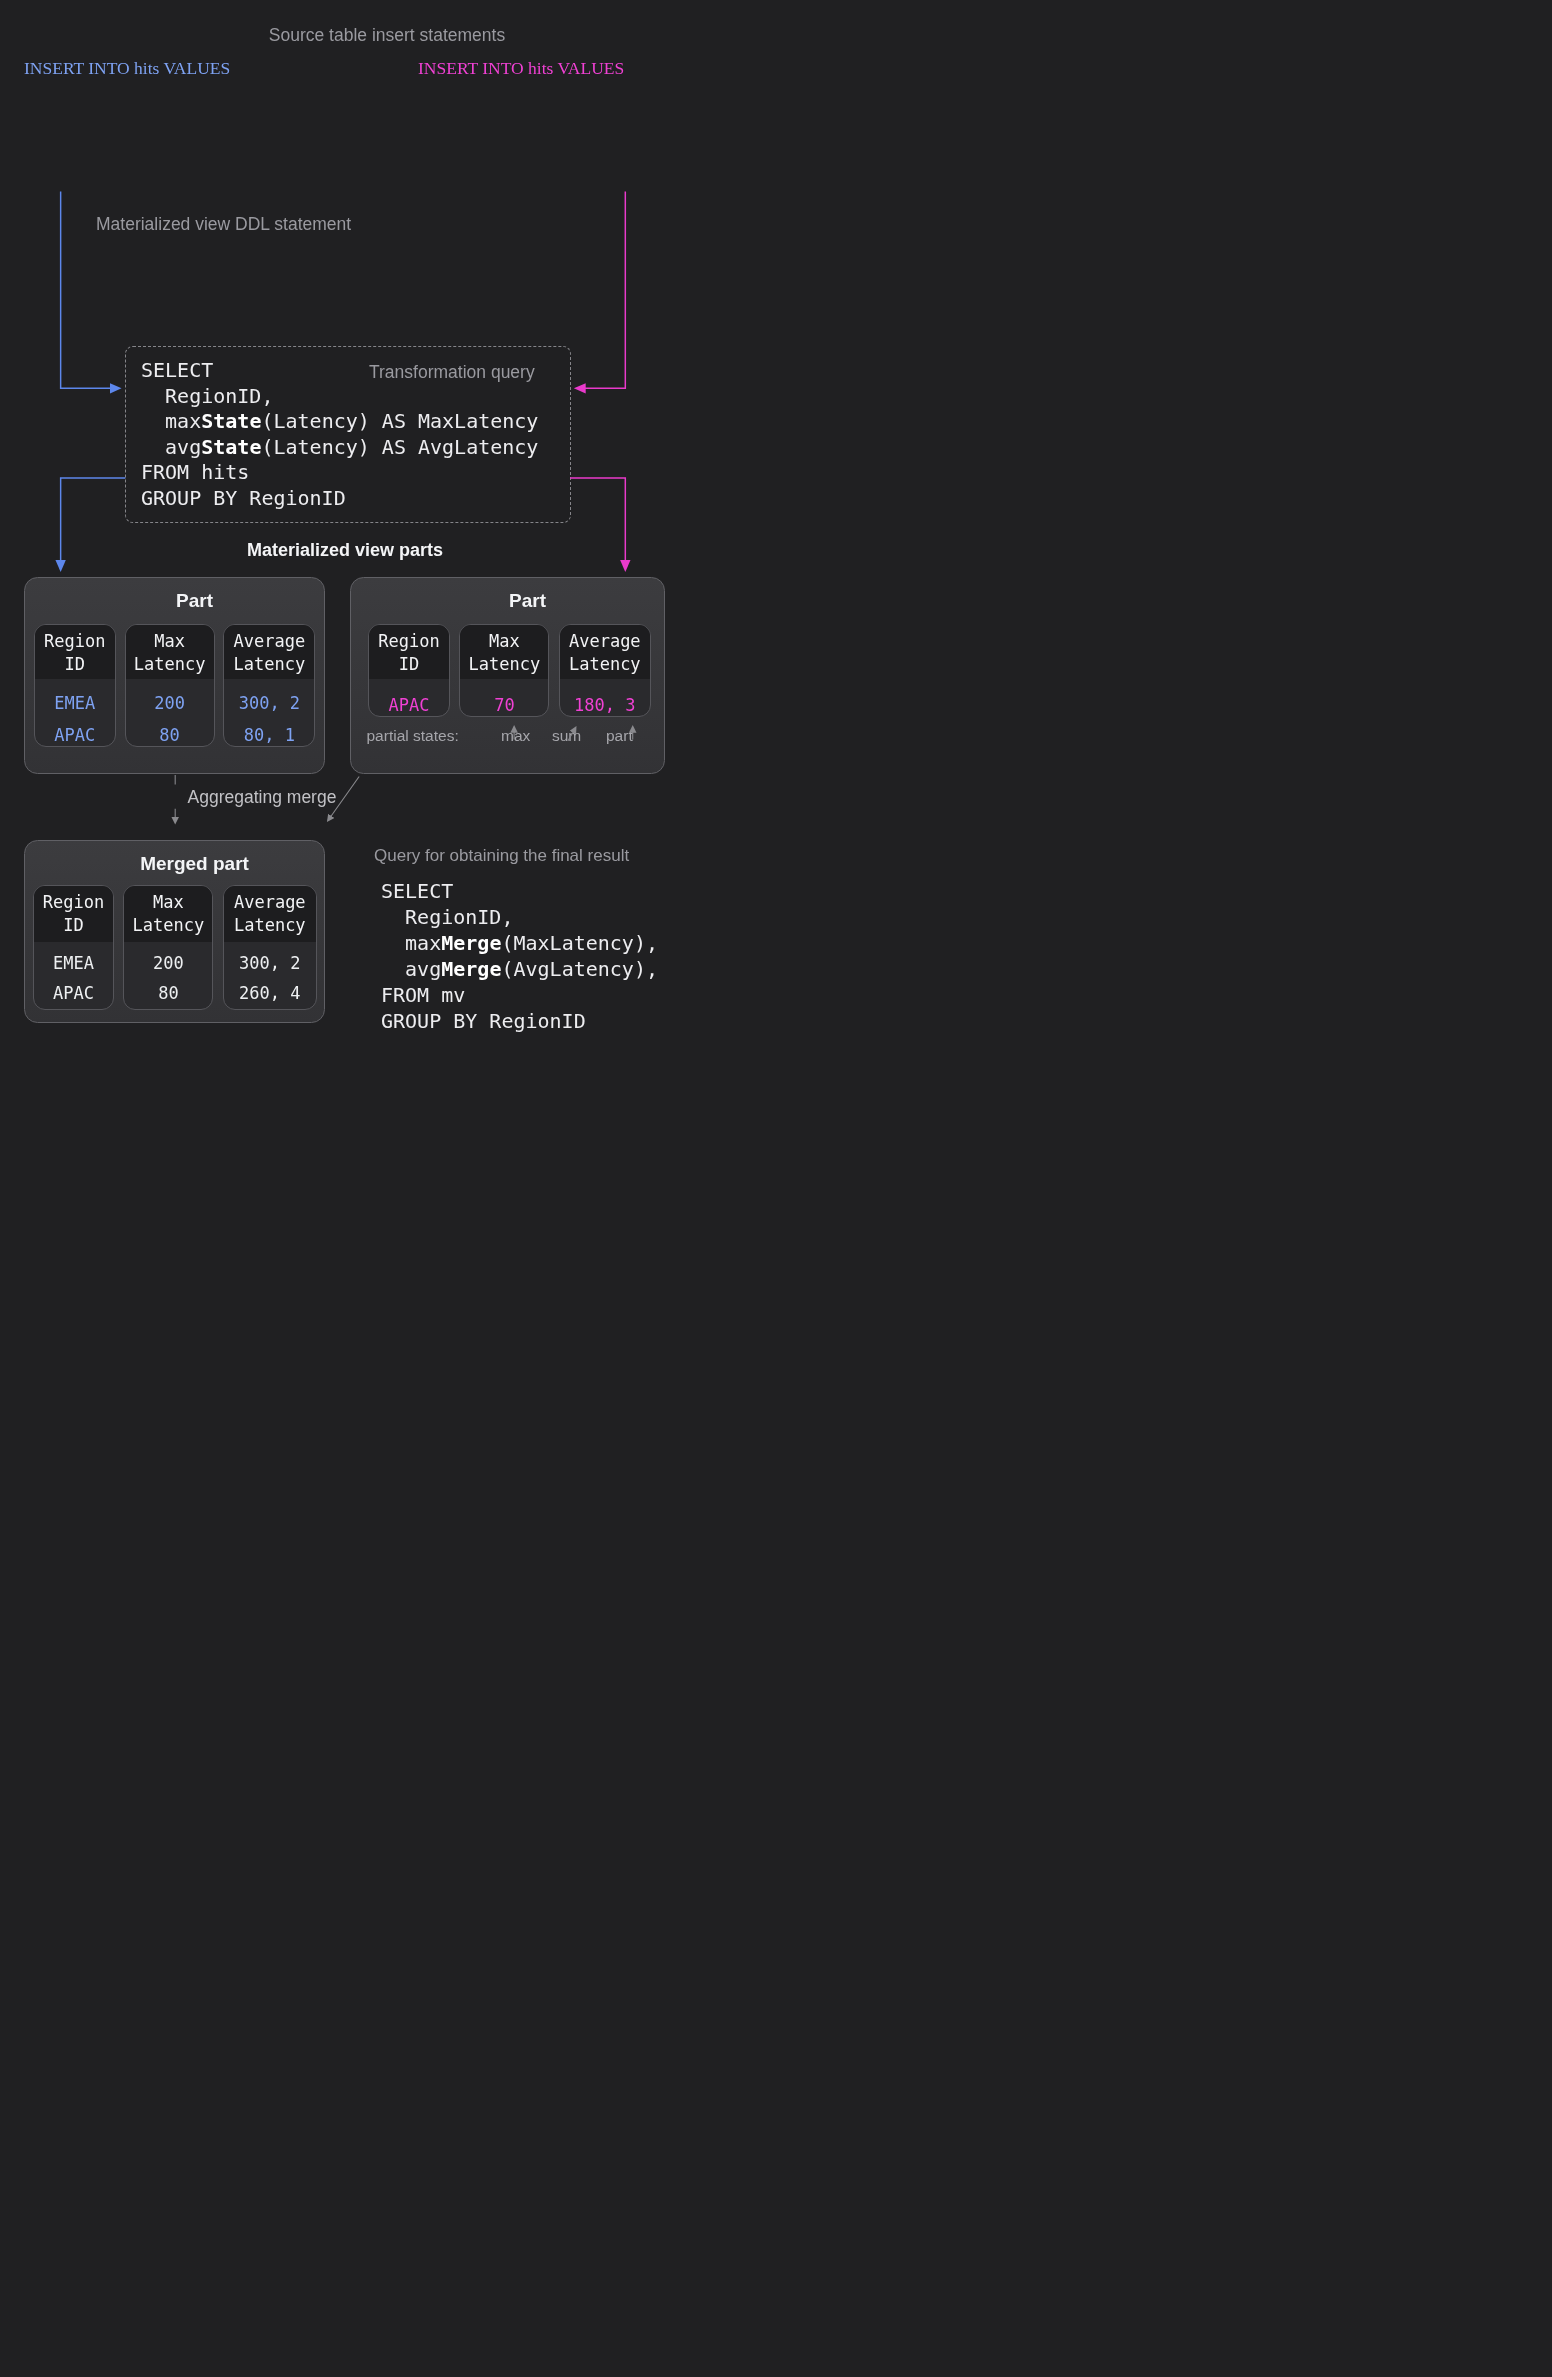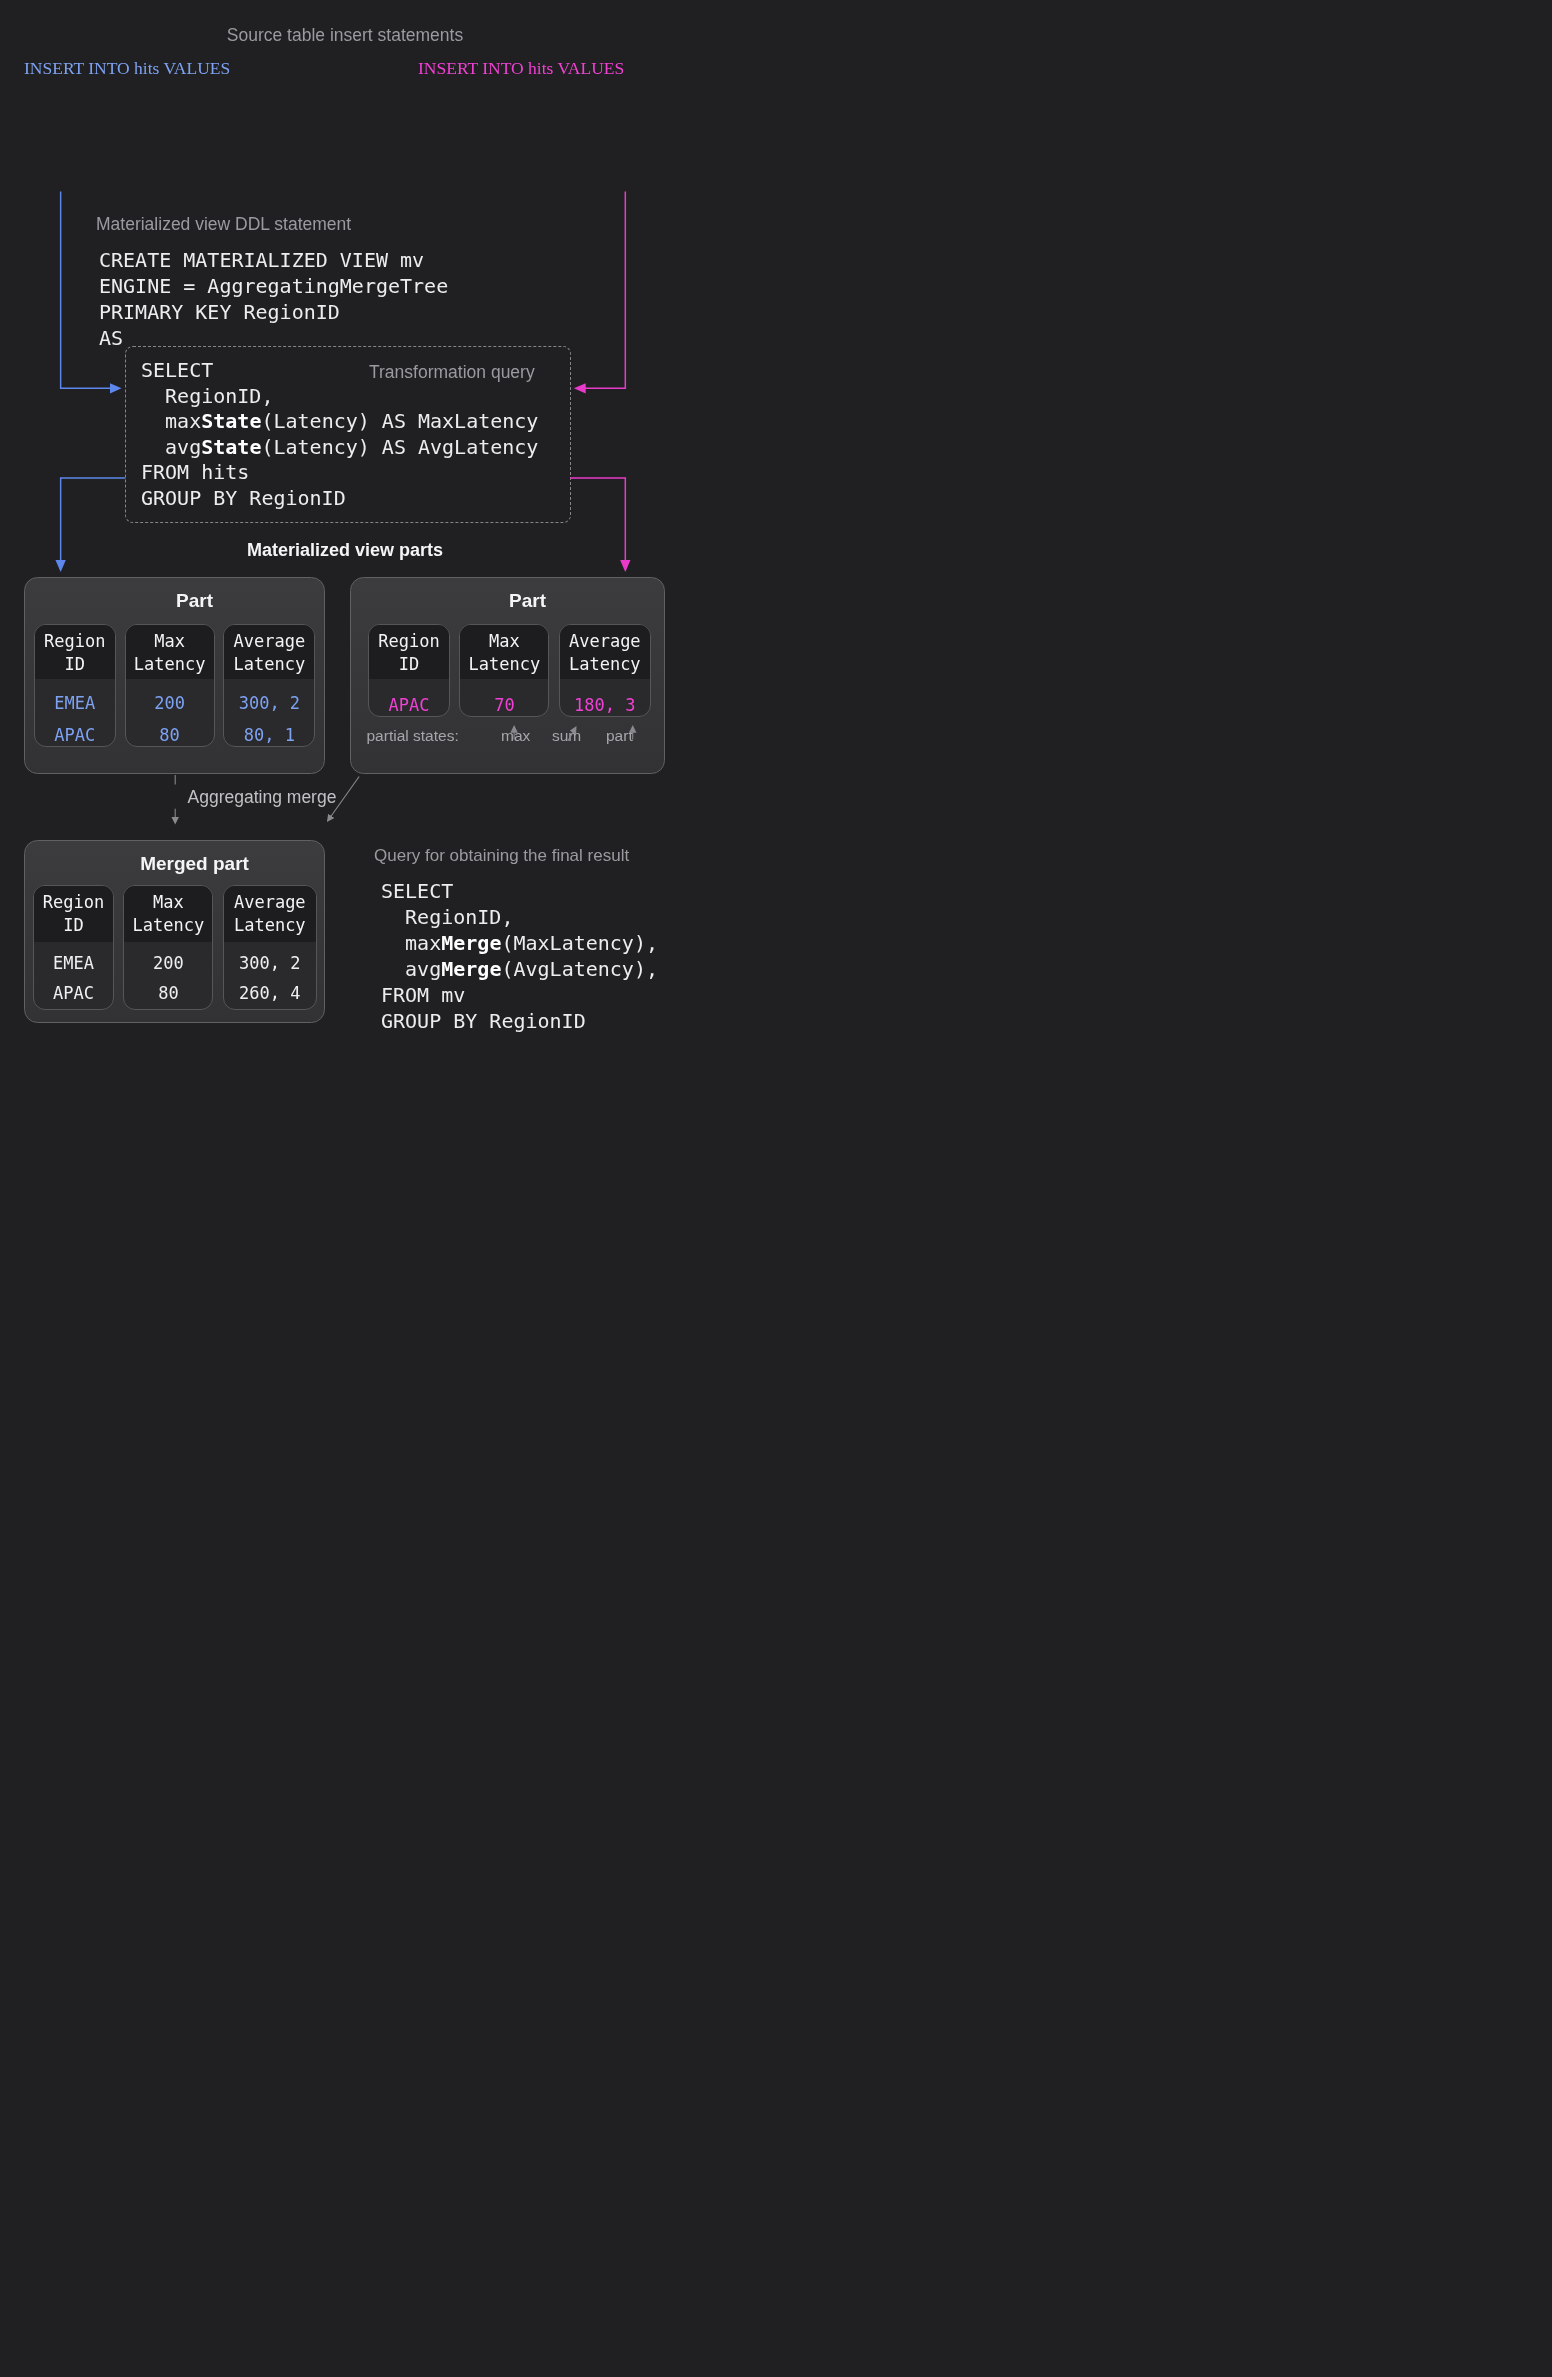--- a/index.html
+++ b/index.html
@@ -65,21 +65,21 @@
   #part-left .pcol-body{padding-top:8px;} 
   #part-right .pcol-body{padding-top:10px;}
   #part-merged .pcol-body{padding-top:6px;}
   .pcol-body .val{text-align:center;font-family:"DejaVu Sans Mono","Liberation Mono",monospace;
         font-size:17px;line-height:32px;white-space:pre;}
   #part-merged .pcol-body .val{line-height:30px;}
   .val-blue{color:#7ea2f2;} .val-magenta{color:#f041d4;} .val-white{color:#eef0f2;}
   
   .partial{position:absolute;color:#a6a6ab;font-size:15.5px;white-space:pre;}
   
-  #t-source{top:25px;}
+  #t-source{top:25px;margin-left:42px;}
   #t-ddl{left:96px;top:214px;}
   #t-parts{top:540px;left:0;width:690px;text-align:center;}
   #t-merge{left:179px;top:787px;width:166px;text-align:center;color:#c2c2c6;font-size:17.5px;}
   #t-final{left:374px;top:846px;font-size:17px;}
   svg.overlay{position:absolute;left:0;top:0;z-index:5;pointer-events:none;}
 </style>
 </head>
 <body>
 
 <div class="page">
@@ -111,26 +111,20 @@
   <div class="heading center" id="t-source">Source table insert statements</div>
   <div class="heading" id="t-ddl">Materialized view DDL statement</div>
   <div class="white-heading" id="t-parts">Materialized view parts</div>
   <div class="heading" id="t-merge">Aggregating merge</div>
   <div class="heading" id="t-final">Query for obtaining the final result</div>
 
   <div class="ins-header mono blue">INSERT INTO hits VALUES</div>
   <div class="ins-header mono magenta">INSERT INTO hits VALUES</div>
 
 
-  <div class="codeblock" id="ddl-code">
-      <div class="code-line"><span>CREATE MATERIALIZED VIEW mv</span></div>
-      <div class="code-line"><span>ENGINE = AggregatingMergeTree</span></div>
-      <div class="code-line"><span>PRIMARY KEY RegionID</span></div>
-      <div class="code-line"><span>AS</span></div>
-    </div>
 
   <div class="dashed-box"></div>
   <div class="heading" id="t-transform">Transformation query</div>
   <div class="codeblock" id="transform-code">
       <div class="code-line"><span>SELECT</span></div>
       <div class="code-line"><span>  RegionID,</span></div>
       <div class="code-line"><span>  max</span><span class="b">State</span><span>(Latency) AS MaxLatency</span></div>
       <div class="code-line"><span>  avg</span><span class="b">State</span><span>(Latency) AS AvgLatency</span></div>
       <div class="code-line"><span>FROM hits</span></div>
       <div class="code-line"><span>GROUP BY RegionID</span></div>

